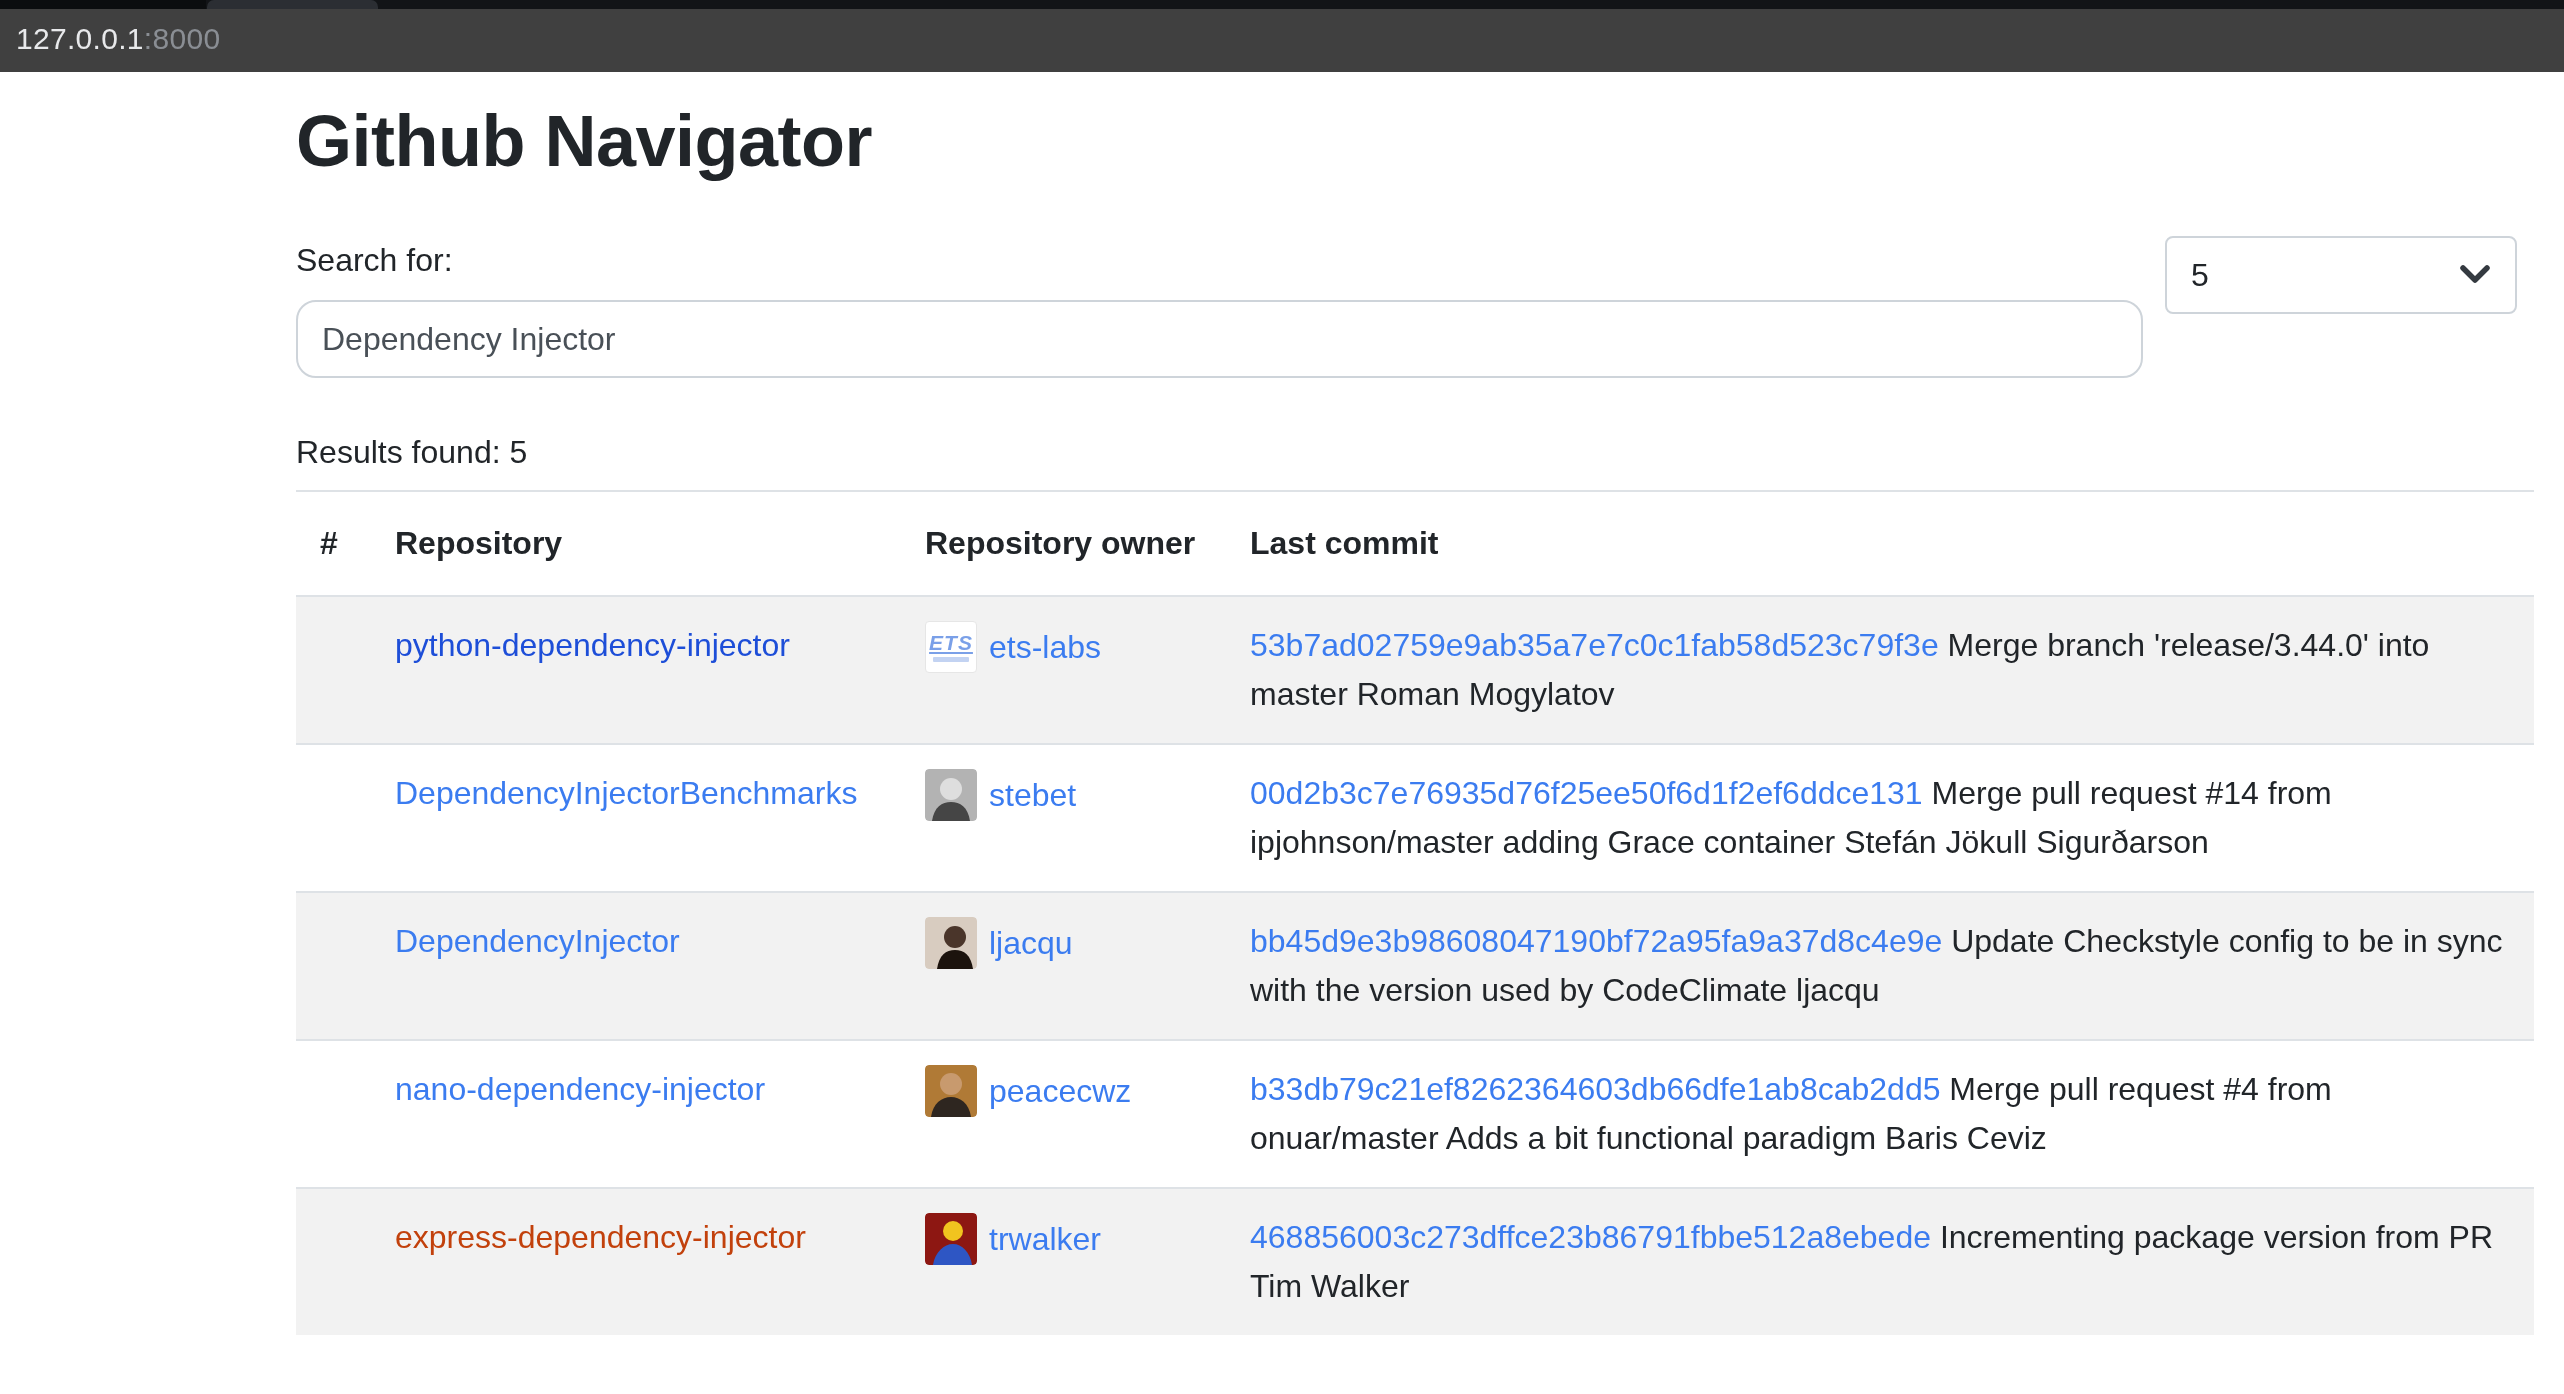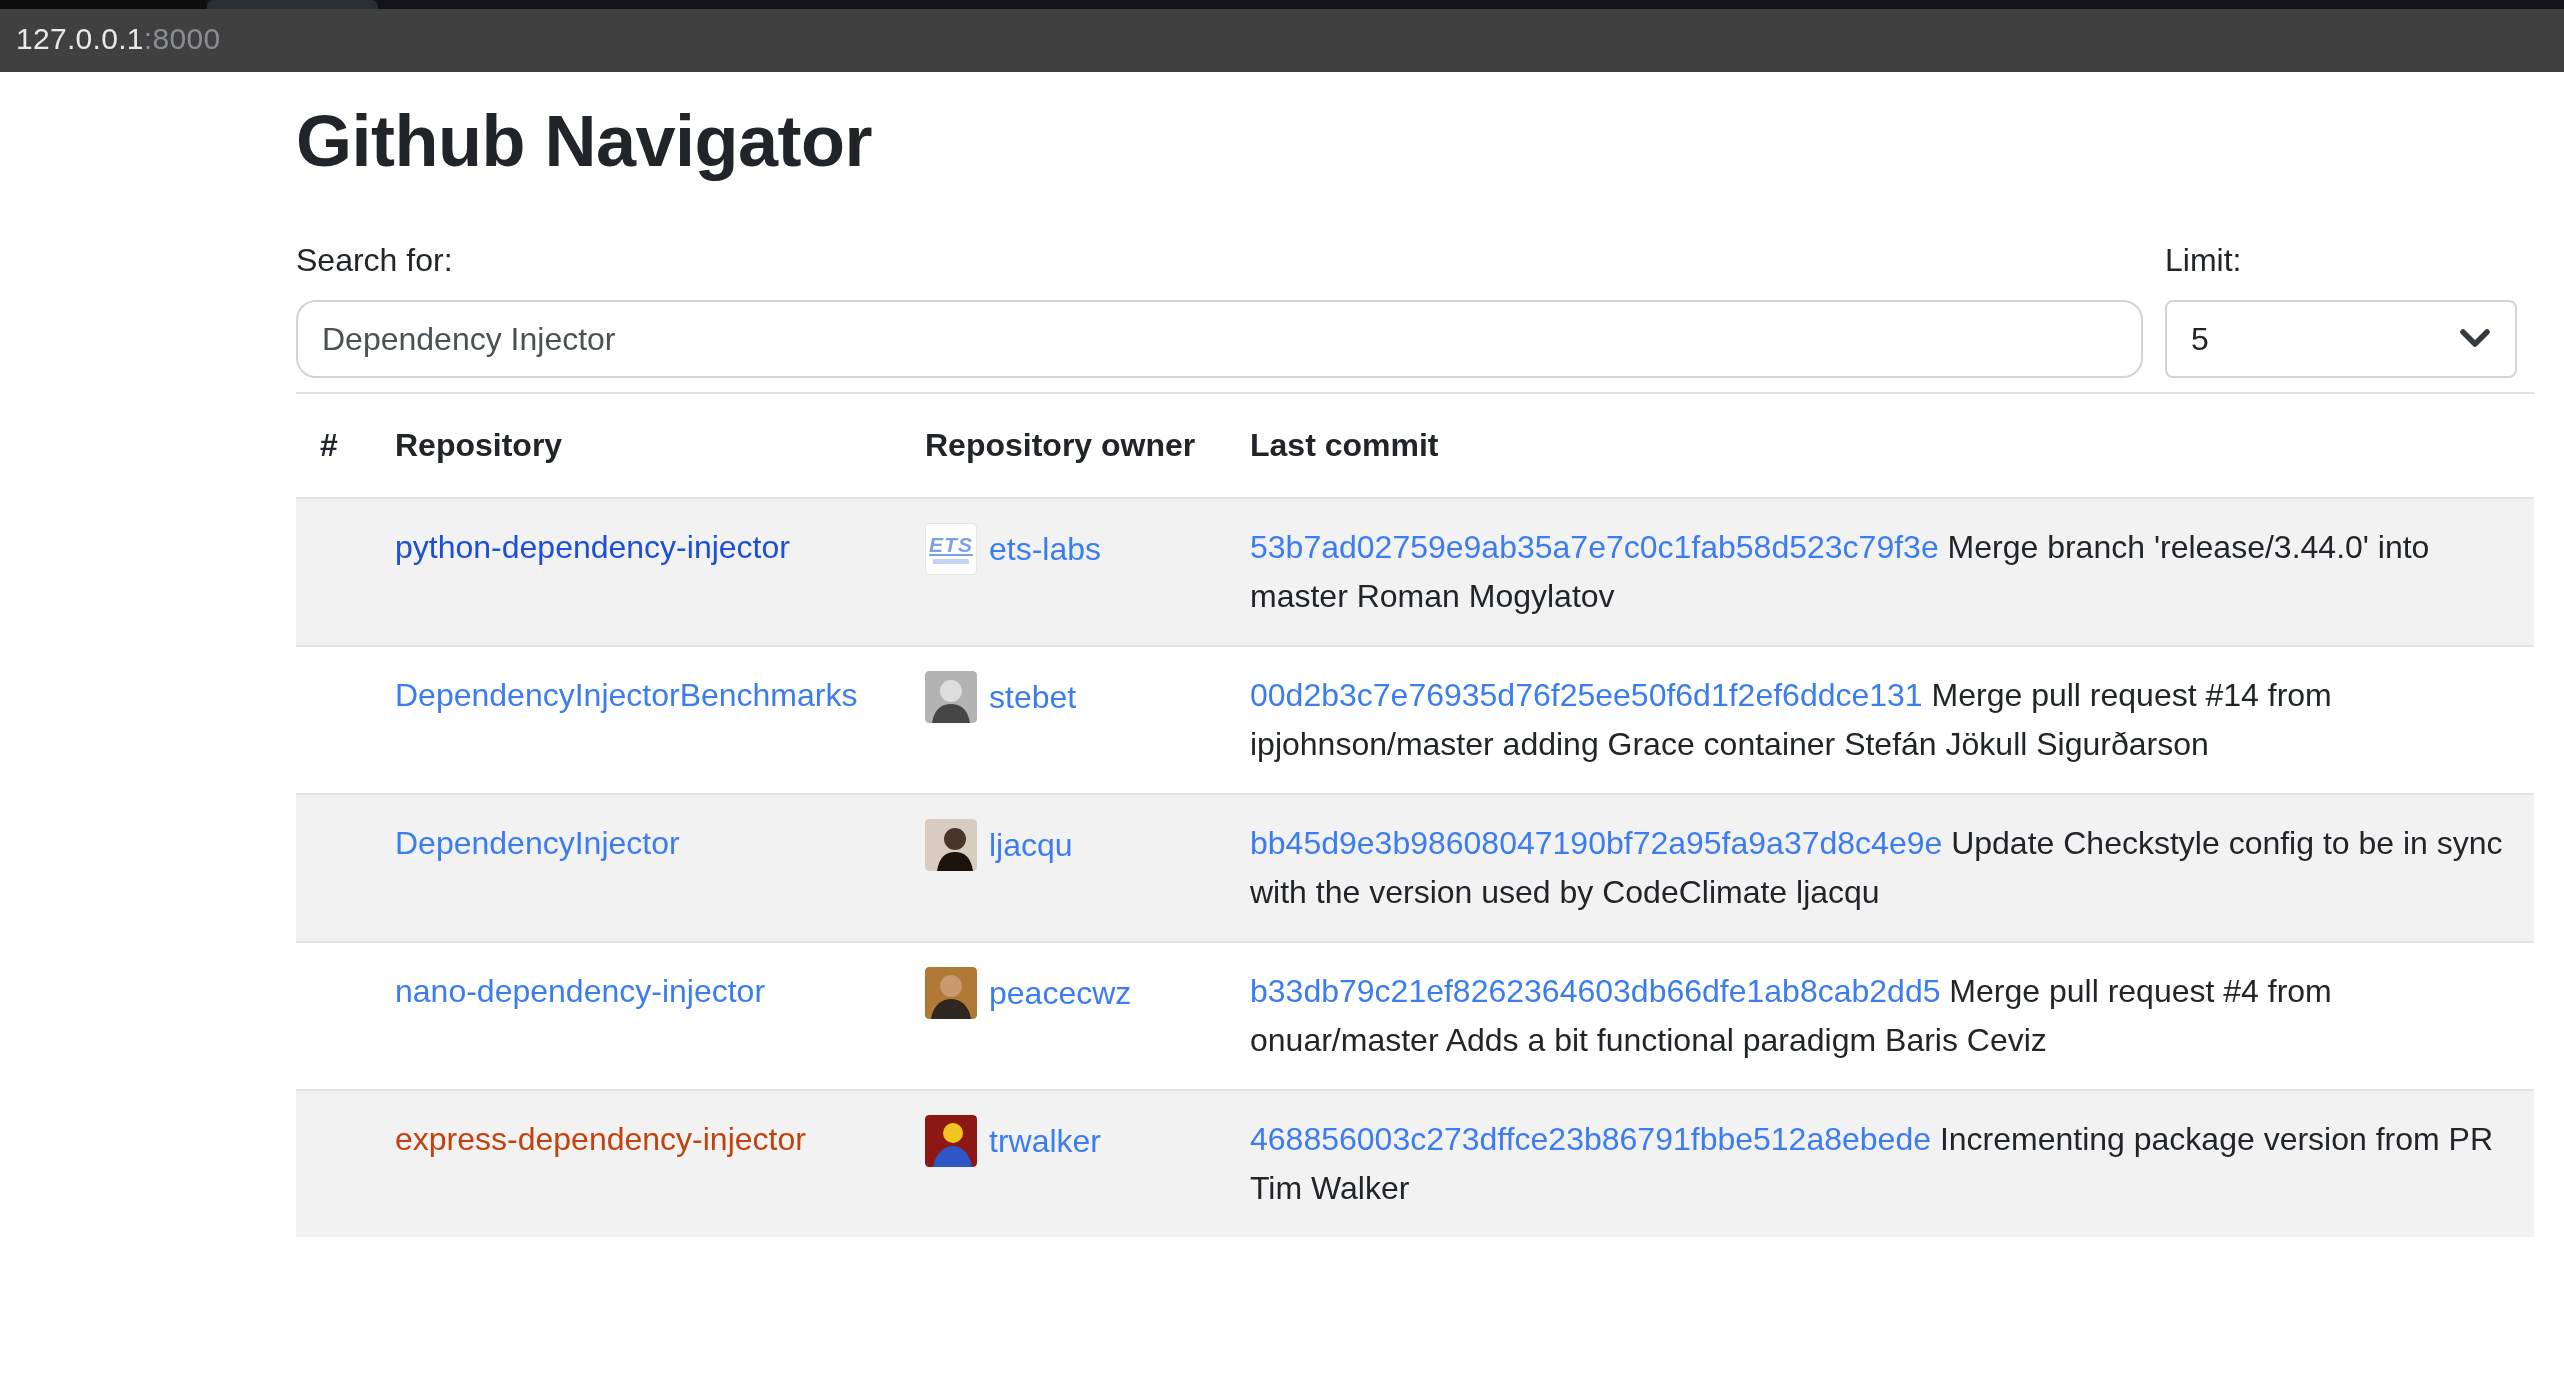--- a/index.html
+++ b/index.html
@@ -179,34 +179,34 @@
 <div class="container">
 
   <h1 class="page-title">Github Navigator</h1>
 
   <div class="controls">
     <div class="control-left">
       <label class="field-label">Search for:</label>
       <input class="text-input" type="text" value="Dependency Injector" style="">
     </div>
     <div class="control-right">
-      <label class="field-label">Limit:</label>
       <div class="select-wrap">
         <select class="limit-select">
           <option>5</option>
         </select>
         <span class="select-chevron">
           <svg width="32" height="20" viewBox="0 0 32 20">
             <path d="M4 3 L16 15 L28 3" fill="none" stroke="#343a40" stroke-width="5.5" stroke-linecap="round" stroke-linejoin="round"></path>
           </svg>
         </span>
       </div>
     </div>
   </div>
 
+  <div class="results-line">Results found: 5</div>
 
   <table class="results-table">
     <colgroup>
       <col style="width:75px">
         <col style="width:530px">
         <col style="width:325px">
         <col>
     </colgroup>
     <thead>
       <tr>

